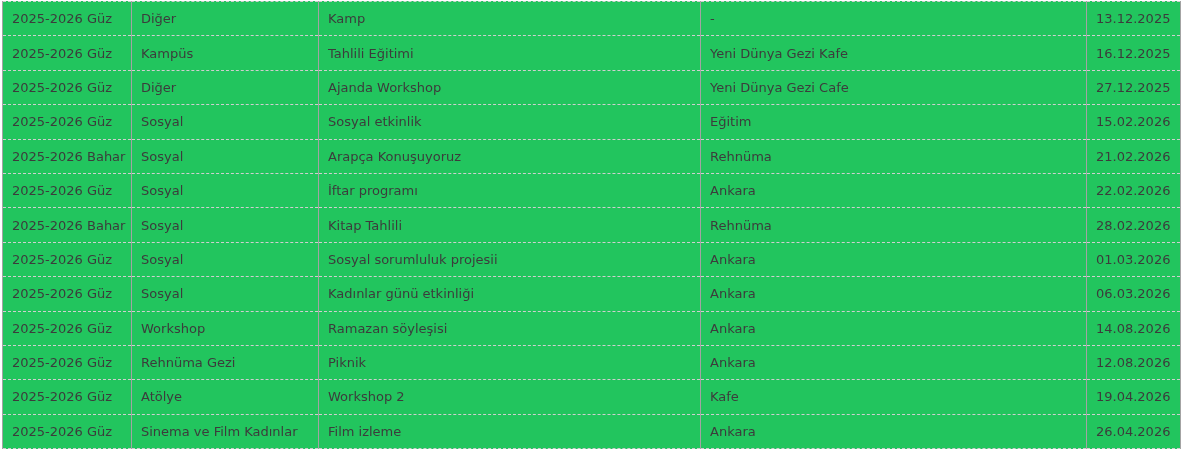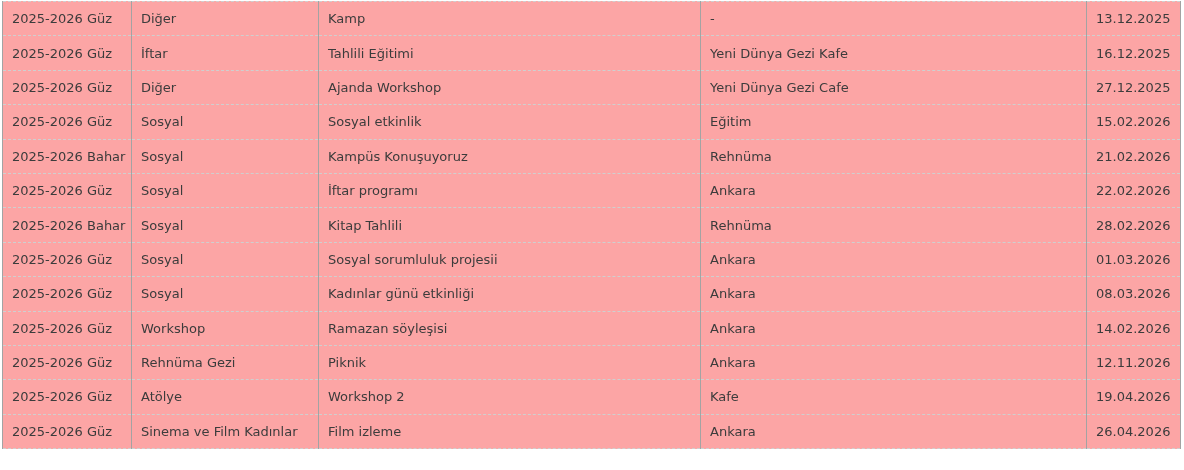--- a/index.html
+++ b/index.html
@@ -13,21 +13,21 @@
   }
   .table-wrap {
     position: absolute;
     left: 2px;
     top: 1px;
   }
   table.events {
     border-collapse: collapse;
     table-layout: fixed;
     width: 1178px;
-    background: #fca5a5;
+    background: #22c55e;
   }
   table.events td {
     height: 34.4px;
     box-sizing: border-box;
     padding: 0 8px 0 9px;
     font-size: 13px;
     color: #3c3c3c;
     vertical-align: middle;
     white-space: nowrap;
     overflow: hidden;
@@ -57,21 +57,21 @@
     <tbody id="events-tbody">
         <tr>
           <td>2025-2026 Güz</td>
           <td>Diğer</td>
           <td>Kamp</td>
           <td>-</td>
           <td>13.12.2025</td>
         </tr>
         <tr>
           <td>2025-2026 Güz</td>
-          <td>İftar</td>
+          <td>Kampüs</td>
           <td>Tahlili Eğitimi</td>
           <td>Yeni Dünya Gezi Kafe</td>
           <td>16.12.2025</td>
         </tr>
         <tr>
           <td>2025-2026 Güz</td>
           <td>Diğer</td>
           <td>Ajanda Workshop</td>
           <td>Yeni Dünya Gezi Cafe</td>
           <td>27.12.2025</td>
@@ -79,21 +79,21 @@
         <tr>
           <td>2025-2026 Güz</td>
           <td>Sosyal</td>
           <td>Sosyal etkinlik</td>
           <td>Eğitim</td>
           <td>15.02.2026</td>
         </tr>
         <tr>
           <td>2025-2026 Bahar</td>
           <td>Sosyal</td>
-          <td>Kampüs Konuşuyoruz</td>
+          <td>Arapça Konuşuyoruz</td>
           <td>Rehnüma</td>
           <td>21.02.2026</td>
         </tr>
         <tr>
           <td>2025-2026 Güz</td>
           <td>Sosyal</td>
           <td>İftar programı</td>
           <td>Ankara</td>
           <td>22.02.2026</td>
         </tr>
@@ -109,35 +109,35 @@
           <td>Sosyal</td>
           <td>Sosyal sorumluluk projesii</td>
           <td>Ankara</td>
           <td>01.03.2026</td>
         </tr>
         <tr>
           <td>2025-2026 Güz</td>
           <td>Sosyal</td>
           <td>Kadınlar günü etkinliği</td>
           <td>Ankara</td>
-          <td>08.03.2026</td>
+          <td>06.03.2026</td>
         </tr>
         <tr>
           <td>2025-2026 Güz</td>
           <td>Workshop</td>
           <td>Ramazan söyleşisi</td>
           <td>Ankara</td>
-          <td>14.02.2026</td>
+          <td>14.08.2026</td>
         </tr>
         <tr>
           <td>2025-2026 Güz</td>
           <td>Rehnüma Gezi</td>
           <td>Piknik</td>
           <td>Ankara</td>
-          <td>12.11.2026</td>
+          <td>12.08.2026</td>
         </tr>
         <tr>
           <td>2025-2026 Güz</td>
           <td>Atölye</td>
           <td>Workshop 2</td>
           <td>Kafe</td>
           <td>19.04.2026</td>
         </tr>
         <tr>
           <td>2025-2026 Güz</td>

